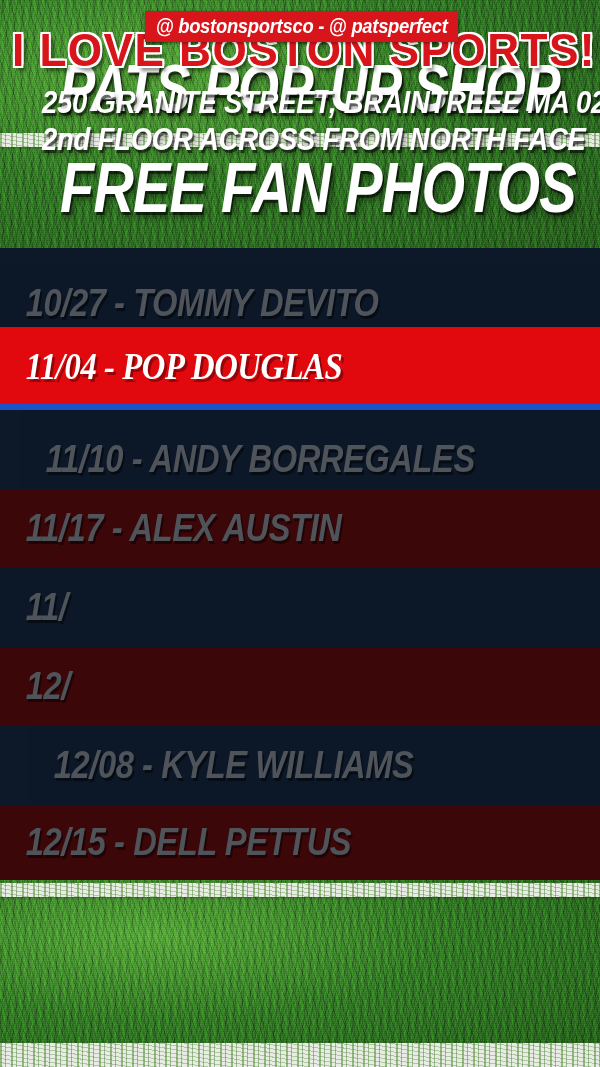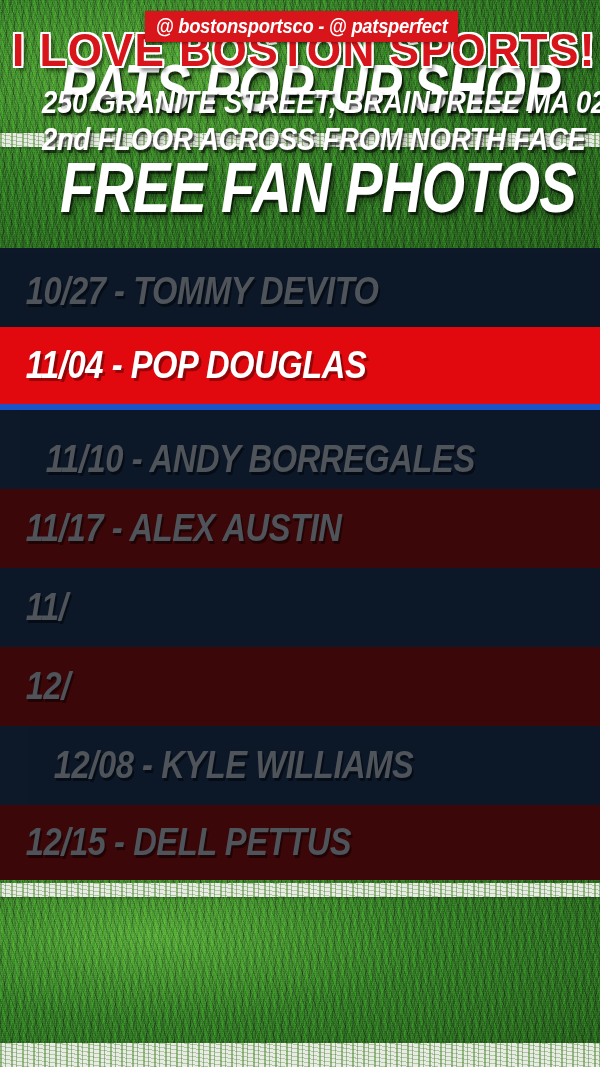--- a/index.html
+++ b/index.html
@@ -235,25 +235,25 @@
 
   <div class="handle-bar">
     <span class="handle-text">@ bostonsportsco - @ patsperfect</span>
   </div>
 
   <div id="hero1" class="hero-line">PATS POP-UP SHOP</div>
   <div id="hero2" class="hero-line">FREE FAN PHOTOS</div>
 
   <div id="schedule">
 
-    <div class="row navy dim" style="top:4px;height:79px;">
+    <div class="row navy dim" style="top:16px;height:79px;">
       <span class="row-text">10/27 - TOMMY DEVITO</span>
     </div>
 
-    <div class="row highlight" style="top:79px;height:77px;">
+    <div class="row highlight" style="top:79px;height:77px;font-family:Liberation Serif, serif;">
       <span class="row-text">11/04 - POP DOUGLAS</span>
     </div>
     <div class="blue-rule" style="top:156px;"></div>
 
     <div class="row navy dim" style="top:162px;height:98px;margin-left:20px;">
       <span class="row-text">11/10 - ANDY BORREGALES</span>
     </div>
 
     <div class="row maroon dim" style="top:241px;height:79px;">
       <span class="row-text">11/17 - ALEX AUSTIN</span>

